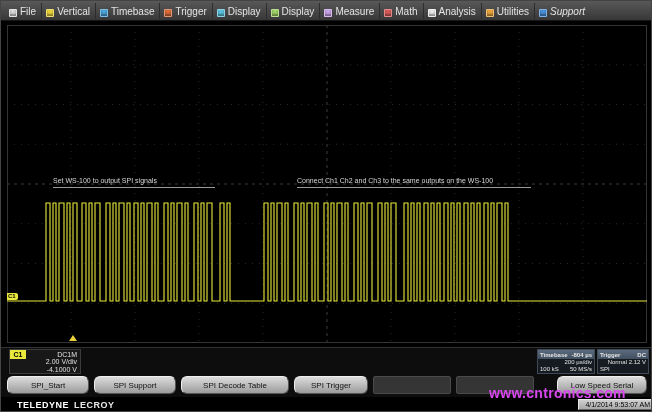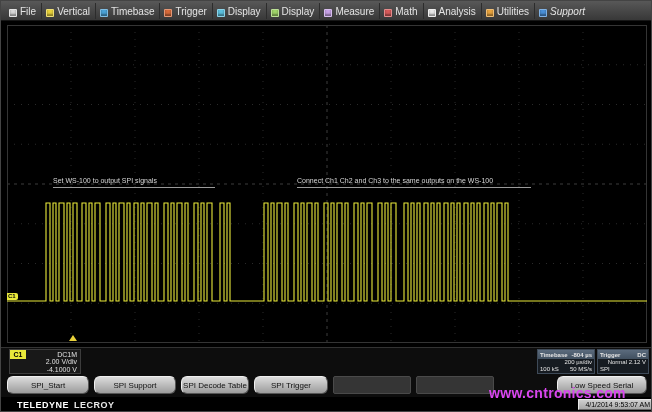--- a/index.html
+++ b/index.html
@@ -45,21 +45,21 @@
   .trig-box { left:596px; width:52px; }
   .info-head { display:flex; justify-content:space-between; align-items:center; height:9px;
     background:linear-gradient(#5b6b7d,#415060); padding:0 2px; font-weight:bold; font-size:6px; }
   .info-row { display:flex; justify-content:flex-end; gap:4px; padding:0 2px; line-height:7px; }
   .info-row.split { justify-content:space-between; }
 
   .button-row { position:absolute; left:6px; top:375px; width:640px; height:18px; display:flex; gap:5px; }
   .btn { height:18px; display:flex; align-items:center; justify-content:center;
     background:linear-gradient(#dcdcdc,#9c9c9c); border:1px solid; border-color:#f0f0f0 #555 #555 #f0f0f0;
     border-radius:6px; font-size:8px; color:#101010; cursor:pointer; white-space:nowrap; }
-  .btn-1 { width:82px; } .btn-2 { width:82px; } .btn-3 { width:68px; } .btn-4 { width:74px; }
+  .btn-1 { width:82px; } .btn-2 { width:82px; } .btn-3 { width:108px; } .btn-4 { width:74px; }
   .btn-blank { width:78px; background:#353535; border:1px solid #4a4a4a; border-radius:2px; }
   .spacer { flex:1; }
   .btn-lss { width:90px; }
 
   .statusbar { position:absolute; left:8px; top:396px; width:652px; height:16px; background:#000;
     display:flex; align-items:center; }
   .brand { margin-left:8px; color:#fff; font-size:9px; font-weight:bold; letter-spacing:.5px; display:flex; gap:5px; }
   .brand .b2 { color:#e8e8e8; }
   .datetime { position:absolute; right:4px; top:2px; background:linear-gradient(#d0d0d0,#a8a8a8);
     border:1px solid; border-color:#e8e8e8 #666 #666 #e8e8e8; font-size:7px; color:#000;

